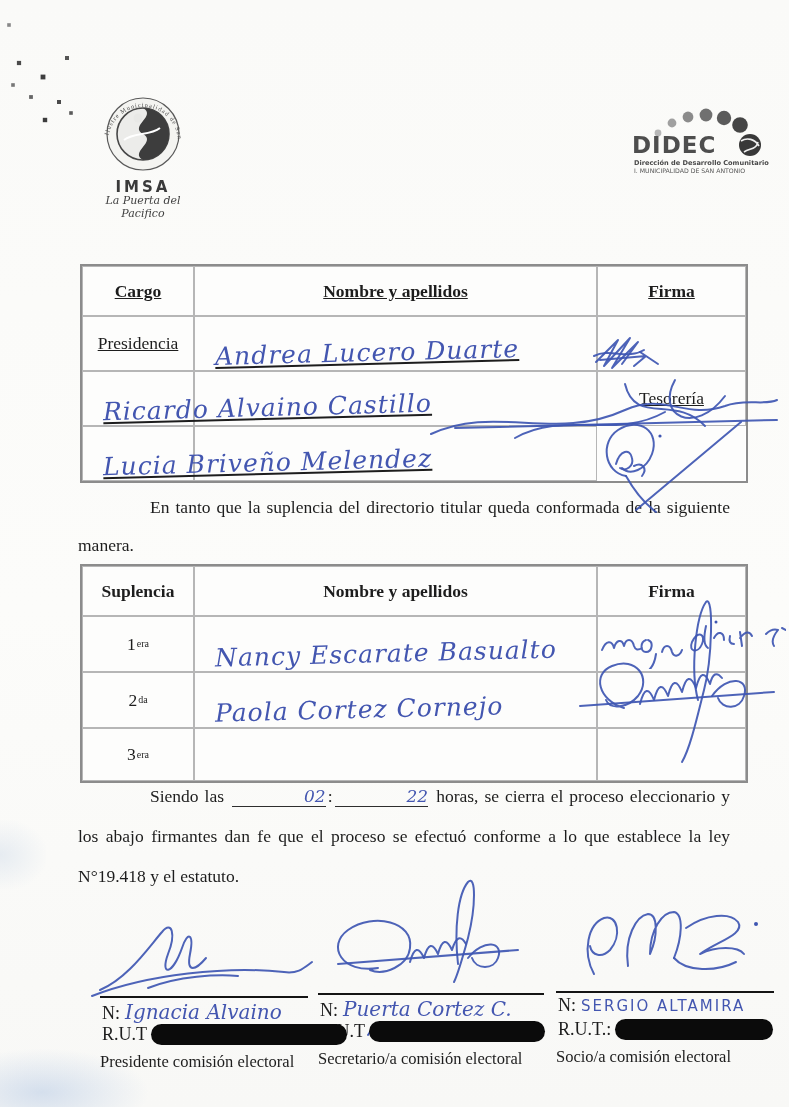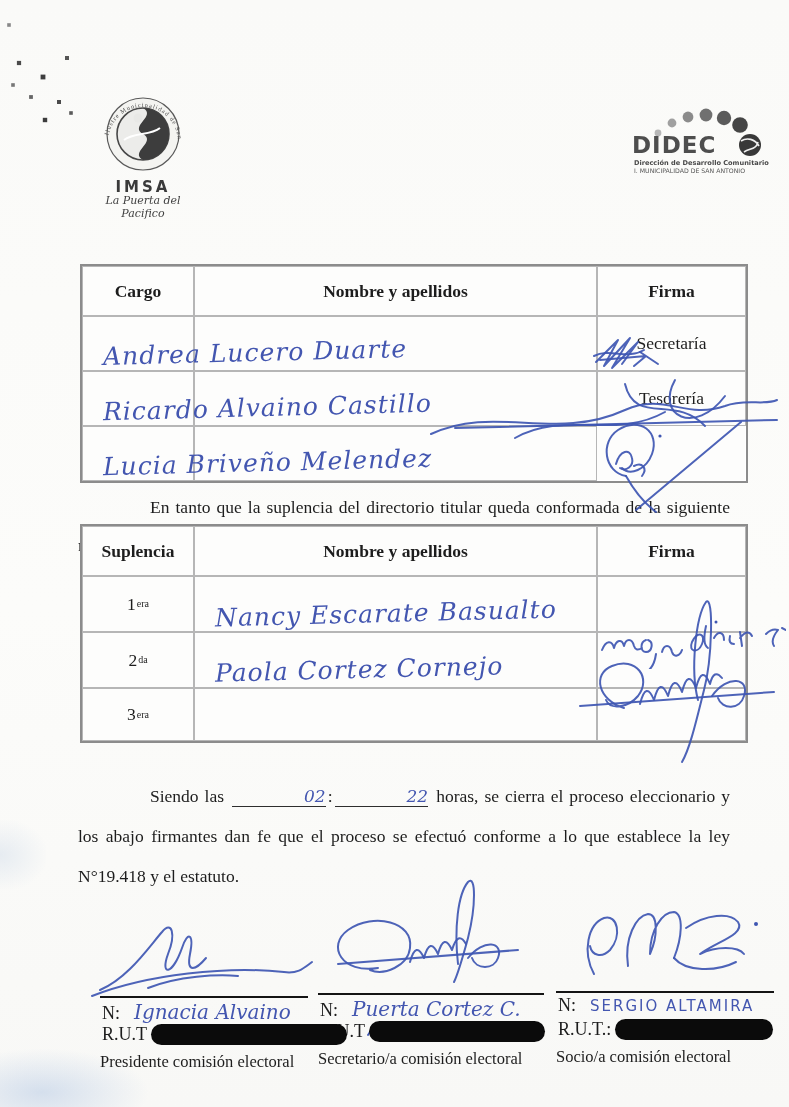--- a/index.html
+++ b/index.html
@@ -31,33 +31,33 @@
   .hand{font-family:"DejaVu Serif",serif;font-style:italic;color:#4356b0;}
   
   .tbl{position:absolute;left:80px;width:664px;display:grid;grid-template-columns:112px 403px 149px;
      border:2px solid #8c8c8c;background:#fdfdfc;box-shadow:0 0 0 1px #fff inset;}
   .tbl .cell{border:1px solid #b6b6b6;display:flex;align-items:center;justify-content:center;
      font-size:17.5px;overflow:visible;}
   .tbl .head{font-weight:600;}
   .tbl .name{justify-content:flex-start;align-items:flex-end;padding:0 0 3px 20px;}
   .tbl .name .hand{font-size:25px;letter-spacing:1px;transform:rotate(-1.5deg);white-space:nowrap;}
   .tbl sup{font-size:10px;margin-left:1px;line-height:0;}
-  #t1{top:264px;grid-template-rows:50px 55px 55px 55px;}
-  #t2{top:524px;grid-template-rows:50px 56px 56px 53px;}
+  #t1{top:264px;grid-template-rows:50px 55px 55px 55px;text-decoration:underline;}
+  #t2{top:564px;grid-template-rows:50px 56px 56px 53px;}
   
   .ink{position:absolute;pointer-events:none;}
   .ink path{fill:none;stroke:#3e56b2;stroke-width:2;stroke-linecap:round;stroke-linejoin:round;opacity:.92;}
   .ink circle{fill:#3e56b2;}
   
   .sigblock{position:absolute;}
   .sigline{position:absolute;top:106px;border-top:2.3px solid #141414;}
   .nrow,.rutrow{position:absolute;left:2px;font-size:18px;white-space:nowrap;}
   .nrow{top:110px;}
   .rutrow{top:134px;display:flex;align-items:center;}
-  .nrow .hand{font-size:20px;margin-left:14px;}
+  .nrow .hand{font-size:20px;margin-left:5px;}
   .caps{font-style:normal;font-family:"DejaVu Sans",sans-serif;font-size:15px !important;
      letter-spacing:2px;text-transform:uppercase;}
   .redaction{display:inline-block;height:21px;border-radius:11px;background:#0b0b0b;
      margin-left:4px;position:relative;z-index:2;}
   .peek{position:absolute;z-index:1;}
   .role{position:absolute;top:162px;width:100%;text-align:left;font-size:16.5px;white-space:nowrap;}
 </style>
 </head>
 <body>
 
@@ -100,26 +100,26 @@
       <text x="8" y="65" font-size="6.2" fill="#555555">I. MUNICIPALIDAD DE SAN ANTONIO</text>
     </svg>
   </div>
 
 
   <div class="tbl" id="t1">
     <div class="cell head">Cargo</div>
     <div class="cell head">Nombre y apellidos</div>
     <div class="cell head">Firma</div>
 
+    <div class="cell">Presidencia</div>
     <div class="cell name">
         <span class="hand">Andrea Lucero Duarte</span>
       </div>
     <div class="cell"></div>
 
-    <div class="cell">Secretaría</div>
     <div class="cell name">
         <span class="hand">Ricardo Alvaino Castillo</span>
       </div>
     <div class="cell"></div>
 
     <div class="cell">Tesorería</div>
     <div class="cell name">
         <span class="hand">Lucia Briveño Melendez</span>
       </div>
     <div class="cell"></div>

